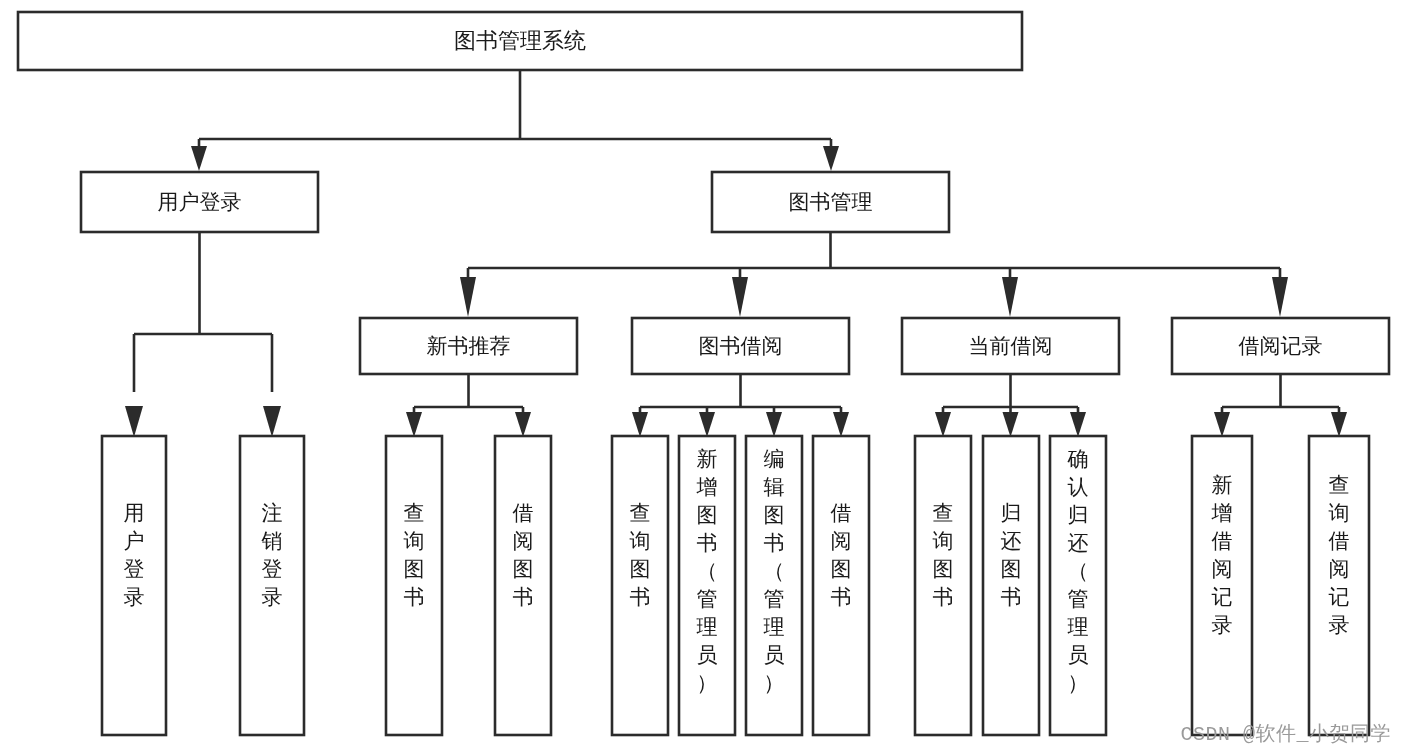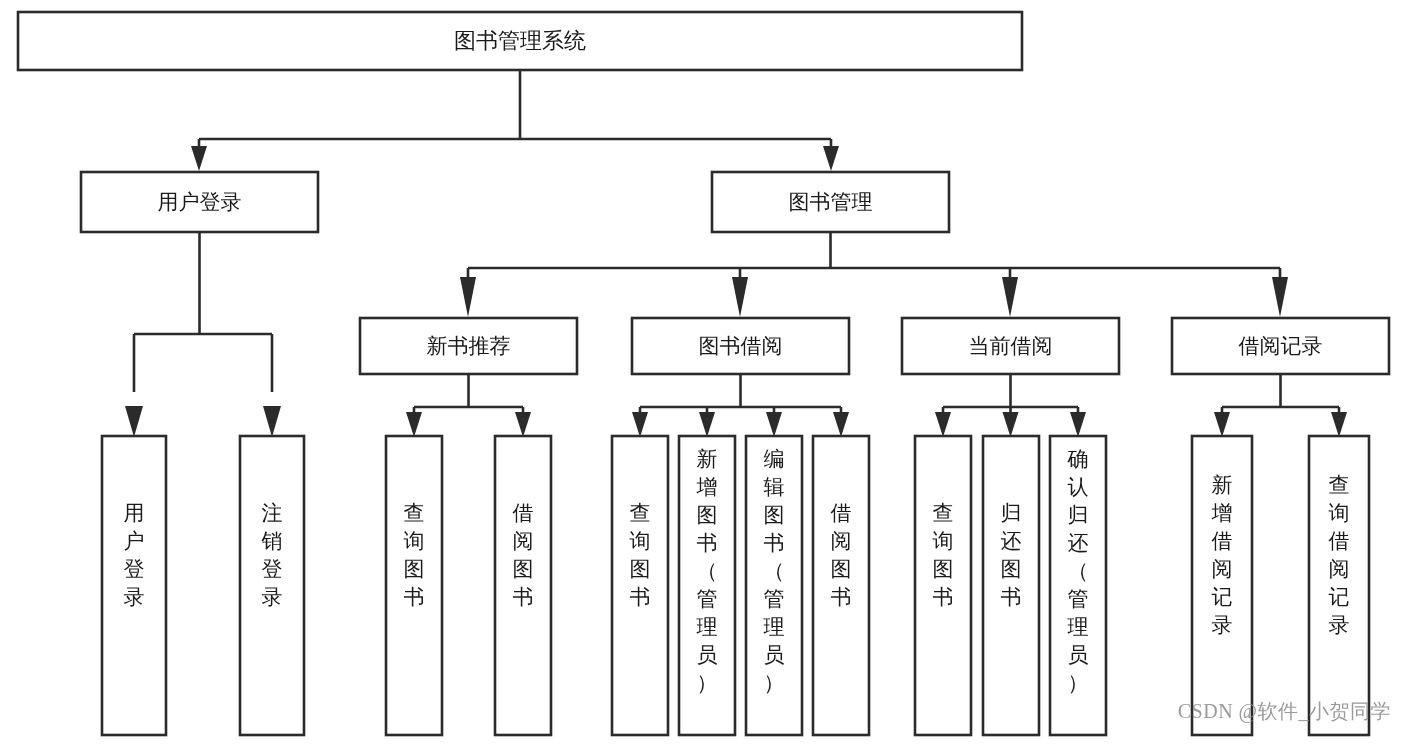--- a/index.html
+++ b/index.html
@@ -49,22 +49,22 @@
   .node-label-lv1 { font-size: 22px; }
   .leaf-label {
     font-family: "DejaVu Sans", "Liberation Sans", sans-serif;
     fill: #1a1a1a;
     font-size: 21px;
     text-anchor: middle;
   }
   .watermark {
     position: absolute;
     right: 14px;
-    bottom: 22px;
-    font-family: Liberation Serif, serif;
+    bottom: 0;
+    font-family: Liberation Mono, monospace;
     font-size: 20px;
     color: #9a9a9a;
     white-space: nowrap;
     letter-spacing: 0.5px;
   }
 </style>
 </head>
 <body>
 
 <div id="diagram-root">

